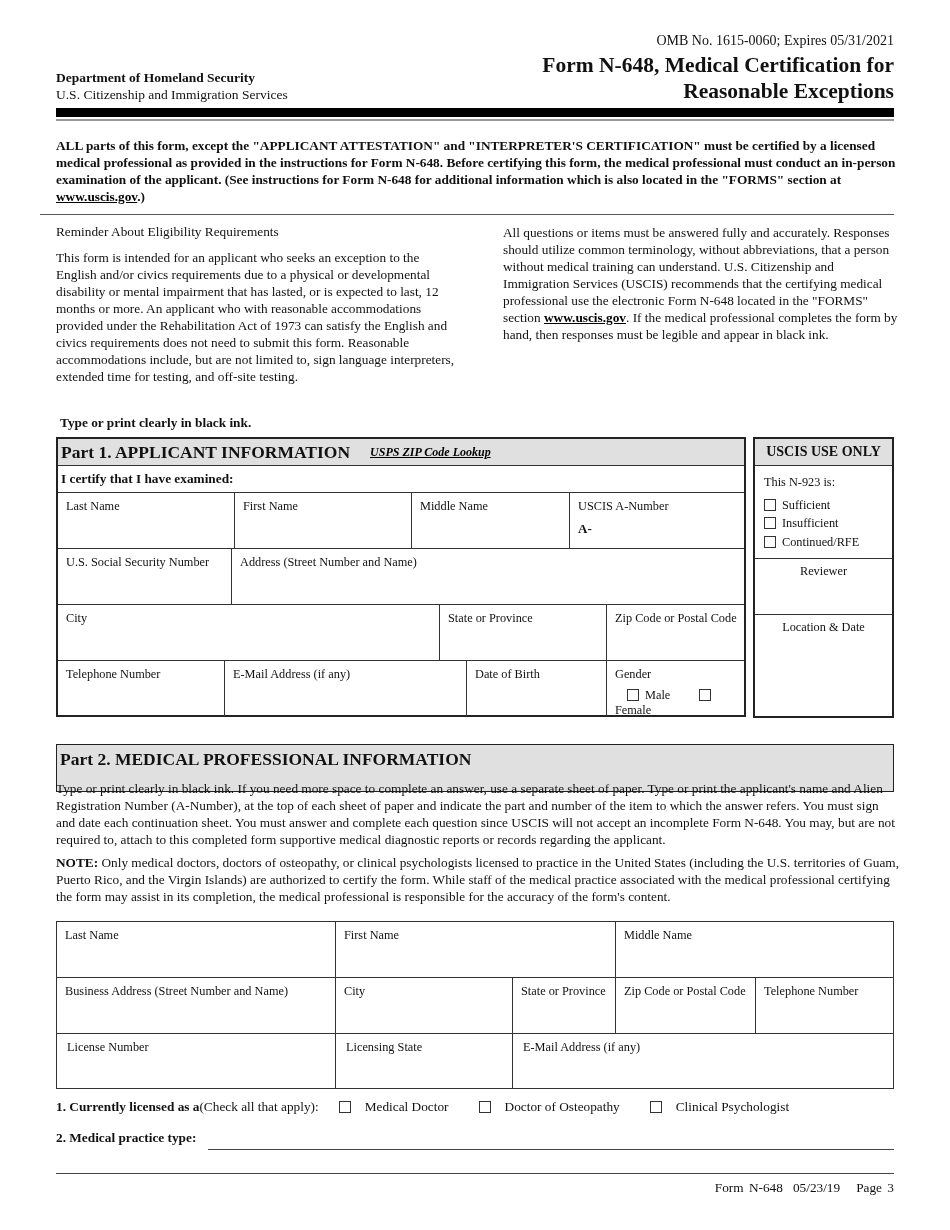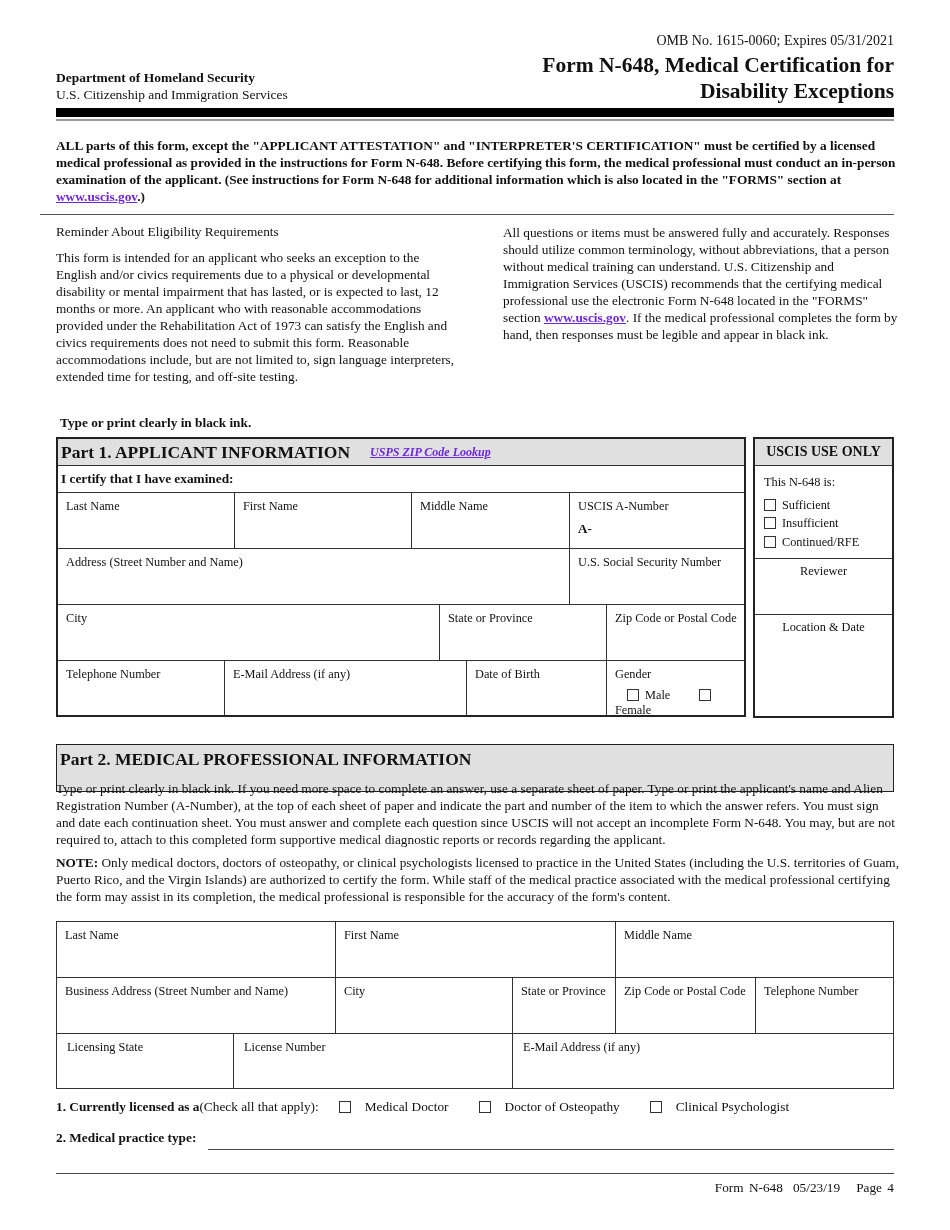--- a/index.html
+++ b/index.html
@@ -1,18 +1,18 @@
 <!DOCTYPE html>
 <html><head>
 <meta charset="utf-8">
 <style>
   * { box-sizing: border-box; margin: 0; padding: 0; }
   html, body { width: 950px; height: 1230px; background: #fff; }
   body { font-family: "Liberation Serif", serif; color: #111; position: relative; overflow: hidden; }
-  a { color: #6d28d9; text-decoration: underline; }
+  a { color: #000000; text-decoration: underline; }
   .abs { position: absolute; }
 
   
   .omb { top: 33px; right: 56px; font-size: 14px; }
   .title { top: 52px; right: 56px; text-align: right; font-size: 21.5px; font-weight: bold; line-height: 26px; }
   .agency { left: 56px; top: 69px; font-size: 13.5px; line-height: 17px; }
   .agency b { font-weight: bold; }
   .bar { left: 56px; top: 108px; width: 838px; height: 9px; background: #000; }
   .bar2 { left: 56px; top: 119px; width: 838px; height: 1.5px; background: #999; }
 
@@ -74,21 +74,21 @@
   .foot-rule { left: 56px; top: 1173px; width: 838px; height: 1px; background: #444; }
   .footer { right: 56px; top: 1180px; font-size: 13.3px; word-spacing: 2px; }
   .footer span { margin-left: 10px; }
 </style>
 </head>
 <body>
 
 <div class="abs omb">OMB No. 1615-0060; Expires 05/31/2021</div>
 <div class="abs title">
   <div>Form N-648, Medical Certification for</div>
-  <div>Disability Exceptions</div>
+  <div>Reasonable Exceptions</div>
 </div>
 <div class="abs agency">
   <div><b>Department of Homeland Security</b></div>
   <div>U.S. Citizenship and Immigration Services</div>
 </div>
 <div class="abs bar"></div>
 <div class="abs bar2"></div>
 
 <div class="abs intro"><span>ALL parts of this form, except the "APPLICANT ATTESTATION" and "INTERPRETER'S CERTIFICATION" must be certified by a licensed medical professional as provided in the instructions for Form N-648.  Before certifying this form, the medical professional must conduct an in-person examination of the applicant.  (See instructions for Form N-648 for additional information which is also located in the "FORMS" section at </span><a href="#">www.uscis.gov</a><span>.)</span></div>
 <div class="abs rule1"></div>
@@ -111,22 +111,22 @@
   <div class="certify">I certify that I have examined:</div>
 
   <div class="row r56">
     <div class="cell" style="width:177px"><span>Last Name</span></div>
     <div class="cell" style="width:177px"><span>First Name</span></div>
     <div class="cell" style="width:158px"><span>Middle Name</span></div>
     <div class="cell" style="flex:1"><span>USCIS A-Number</span><span class="anum">A-</span></div>
   </div>
 
   <div class="row r56">
+    <div class="cell" style="flex:1"><span>U.S. Social Security Number</span></div>
     <div class="cell" style="width:512px"><span>Address (Street Number and Name)</span></div>
-    <div class="cell" style="flex:1"><span>U.S. Social Security Number</span></div>
   </div>
 
   <div class="row r56">
     <div class="cell" style="width:382px"><span>City</span></div>
     <div class="cell" style="width:167px"><span>State or Province</span></div>
     <div class="cell" style="flex:1"><span>Zip Code or Postal Code</span></div>
   </div>
 
   <div class="row" style="flex:1; height:55px">
     <div class="cell" style="width:167px"><span>Telephone Number</span></div>
@@ -138,21 +138,21 @@
         <span class="opt"><span class="cb"></span><span>Male</span></span>
         <span class="opt"><span class="cb"></span><span>Female</span></span>
       </div>
     </div>
   </div>
 </div>
 
 <div class="abs uscis">
   <div class="uscis-head">USCIS USE ONLY</div>
   <div class="uscis-sec uscis-status">
-    <div style="margin-bottom:4px">This N-648 is:</div>
+    <div style="margin-bottom:4px">This N-923 is:</div>
     <span class="cbrow"><span class="cb"></span><span>Sufficient</span></span>
     <span class="cbrow"><span class="cb"></span><span>Insufficient</span></span>
     <span class="cbrow"><span class="cb"></span><span>Continued/RFE</span></span>
   </div>
   <div class="uscis-sec uscis-rev"><span>Reviewer</span></div>
   <div class="uscis-sec uscis-loc"><span>Location &amp; Date</span></div>
 </div>
 
 <div class="abs part2-head">Part 2.  MEDICAL PROFESSIONAL INFORMATION</div>
 <div class="abs part2-text">
@@ -167,35 +167,35 @@
     <div class="g2cell" style="flex:1"><span>Middle Name</span></div>
   </div>
   <div class="g2row">
     <div class="g2cell" style="width:279px"><span>Business Address (Street Number and Name)</span></div>
     <div class="g2cell" style="width:177px"><span>City</span></div>
     <div class="g2cell" style="width:103px"><span>State or Province</span></div>
     <div class="g2cell" style="width:140px"><span>Zip Code or Postal Code</span></div>
     <div class="g2cell" style="flex:1"><span>Telephone Number</span></div>
   </div>
   <div class="g2row">
+    <div class="g2cell" style="width:279px; padding-left:10px"><span>License Number</span></div>
     <div class="g2cell" style="width:177px; padding-left:10px"><span>Licensing State</span></div>
-    <div class="g2cell" style="width:279px; padding-left:10px"><span>License Number</span></div>
     <div class="g2cell" style="flex:1; padding-left:10px"><span>E-Mail Address (if any)</span></div>
   </div>
 </div>
 
 <div class="abs q1">
   <b>1. Currently licensed as a</b>
     <span> (Check all that apply):</span>
   <span class="cb"></span>
     <span class="opt-label">Medical Doctor</span>
   <span class="cb"></span>
     <span class="opt-label">Doctor of Osteopathy</span>
   <span class="cb"></span>
     <span class="opt-label">Clinical Psychologist</span>
 </div>
 <div class="abs q2">2. Medical practice type:</div>
 <div class="abs q2-line"></div>
 
 <div class="abs foot-rule"></div>
 <div class="abs footer">
-  <span>Form N-648</span><span>05/23/19</span><span style="margin-left:16px">Page 4</span>
+  <span>Form N-648</span><span>05/23/19</span><span style="margin-left:16px">Page 3</span>
 </div>
 
 </body></html>

